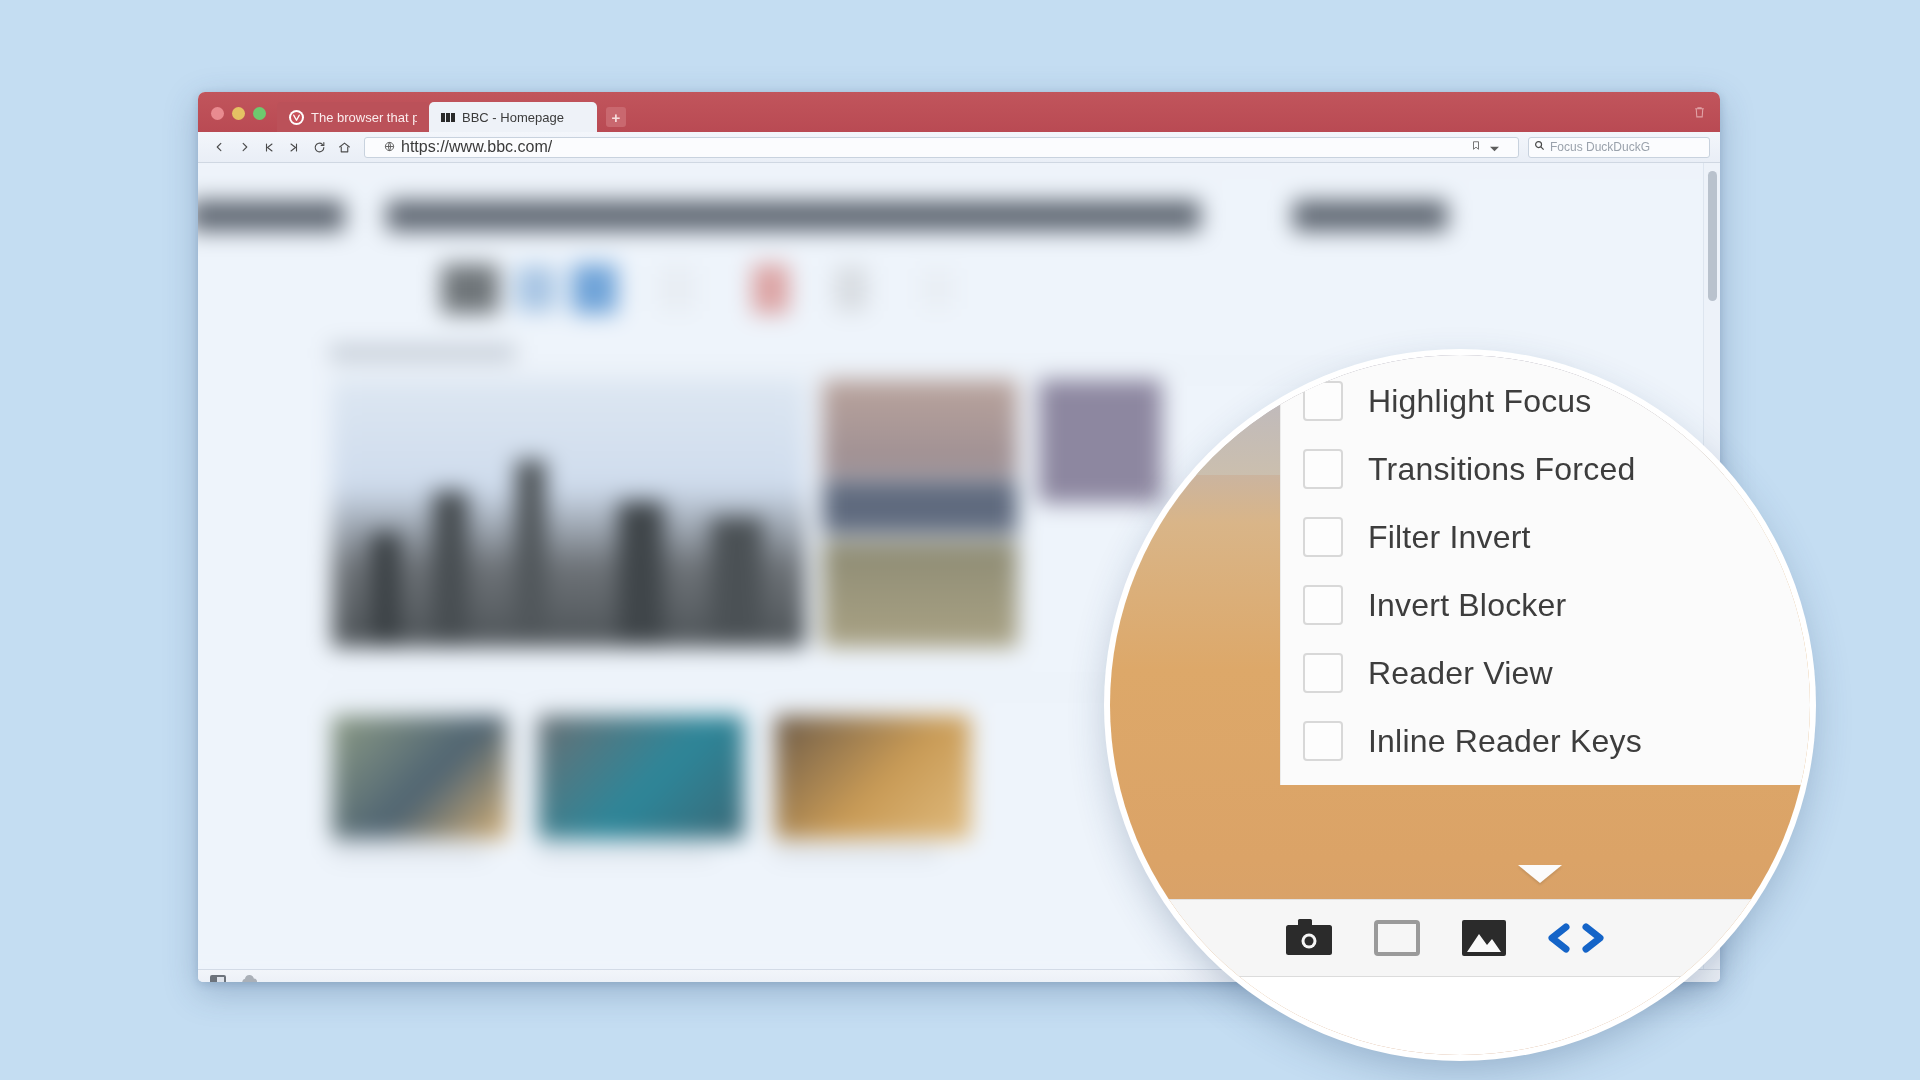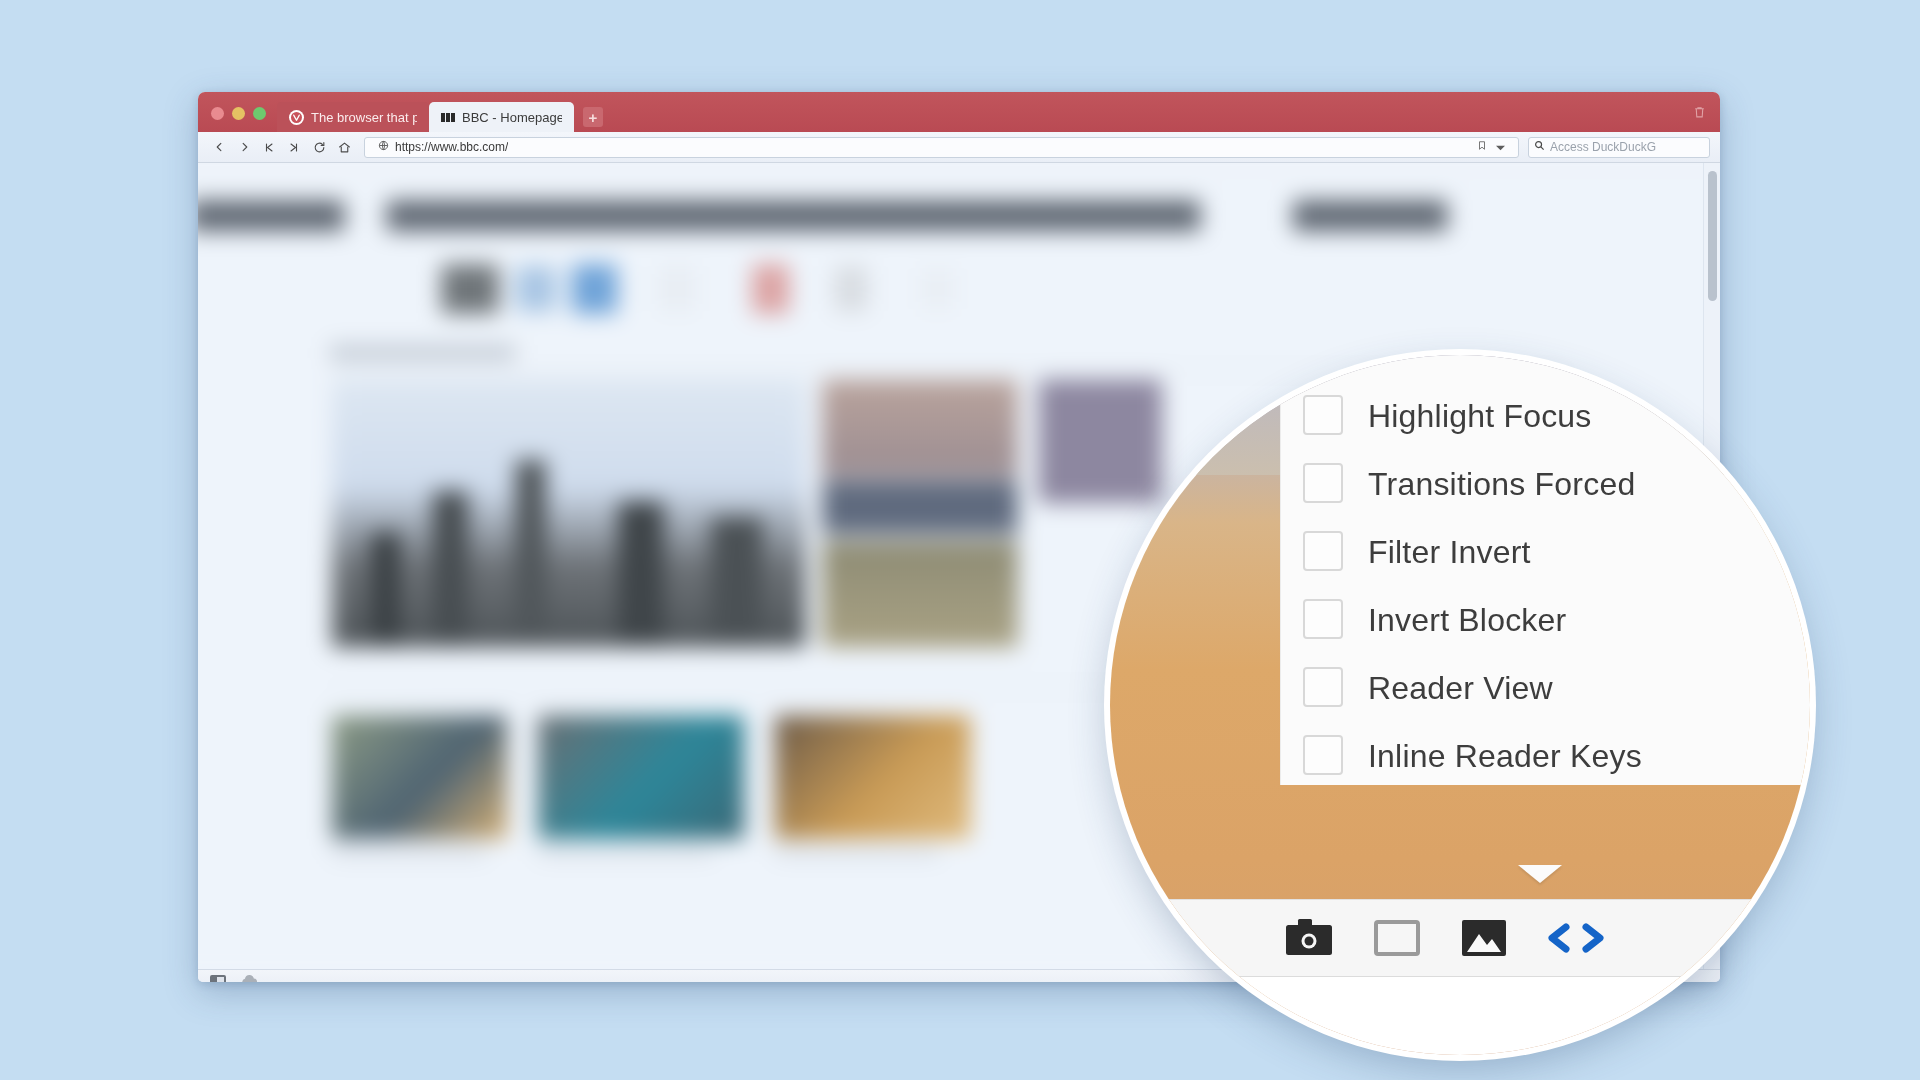--- a/index.html
+++ b/index.html
@@ -58,21 +58,21 @@
     background: #bb5159;
     color: #fbeced;
     width: 152px;
     overflow: hidden;
     white-space: nowrap;
     border-radius: 4px 4px 0 0;
   }
   .tab.active {
     background: #eef2f8;
     color: #3b3b3b;
-    width: 145px;
+    width: 168px;
     border-radius: 5px 5px 0 0;
     white-space: nowrap;
     overflow: hidden;
   }
   .tab-label { overflow: hidden; text-overflow: clip; white-space: nowrap; }
 
   .favicon-vivaldi {
     flex: 0 0 auto;
     width: 15px; height: 15px; border-radius: 50%;
     background: #fff;
@@ -117,23 +117,23 @@
     color: #4c4c4c;
   }
   #url-field {
     flex: 1 1 auto;
     height: 19px;
     margin: 0 6px;
     background: #fbfcfe;
     border: 1px solid #c8d2de;
     border-radius: 3px;
     display: flex; align-items: center;
-    padding: 0 13px;
+    padding: 0 19px;
     gap: 6px;
-    font-size: 12px;
+    font-size: 16px;
     color: #3a3a3a;
     min-width: 0;
   }
   #url-text { white-space: nowrap; overflow: hidden; }
   #url-right { margin-left: auto; display: flex; align-items: center; gap: 9px; color: #5d5d5d; }
   #search-field {
     flex: 0 0 170px;
     height: 19px;
     background: #fbfcfe;
     border: 1px solid #c8d2de;
@@ -227,21 +227,21 @@
   #options-popup {
     position: absolute;
     left: 170px; top: 0;
     width: 560px;
     background: #fbfbfb;
     border-left: 1px solid #ececec;
     padding: 12px 0 10px 0;
     box-sizing: border-box;
   }
   .opt-row {
-    display: flex; align-items: flex-end;
+    display: flex; align-items: center;
     gap: 25px;
     height: 68px;
     padding-left: 22px;
   }
   .opt-box {
     flex: 0 0 auto;
     width: 36px; height: 36px;
     border: 2px solid #d8d8d8;
     border-radius: 4px;
     background: #fdfdfd;
@@ -408,21 +408,21 @@
         </span>
       </div>
 
       <div id="search-field">
         <span>
           <svg width="11" height="11" viewBox="0 0 24 24" fill="none" stroke="#4a4a4a" stroke-width="2.6">
               <circle cx="10" cy="10" r="6.5"></circle>
               <path d="M15 15 L21 21"></path>
             </svg>
         </span>
-        <span>Access DuckDuckG</span>
+        <span>Focus DuckDuckG</span>
       </div>
     </div>
 
     <div id="viewport">
       <div id="page">
         <div class="pb" id="page-header-bar"></div>
 
         <div class="pb hdr-block" style="left:14px;  top:48px;  width:150px; height:30px;"></div>
         <div class="pb hdr-block" style="left:205px; top:48px;  width:790px; height:30px;"></div>
         <div class="pb hdr-block" style="left:1085px;top:48px;  width:150px; height:30px;"></div>

